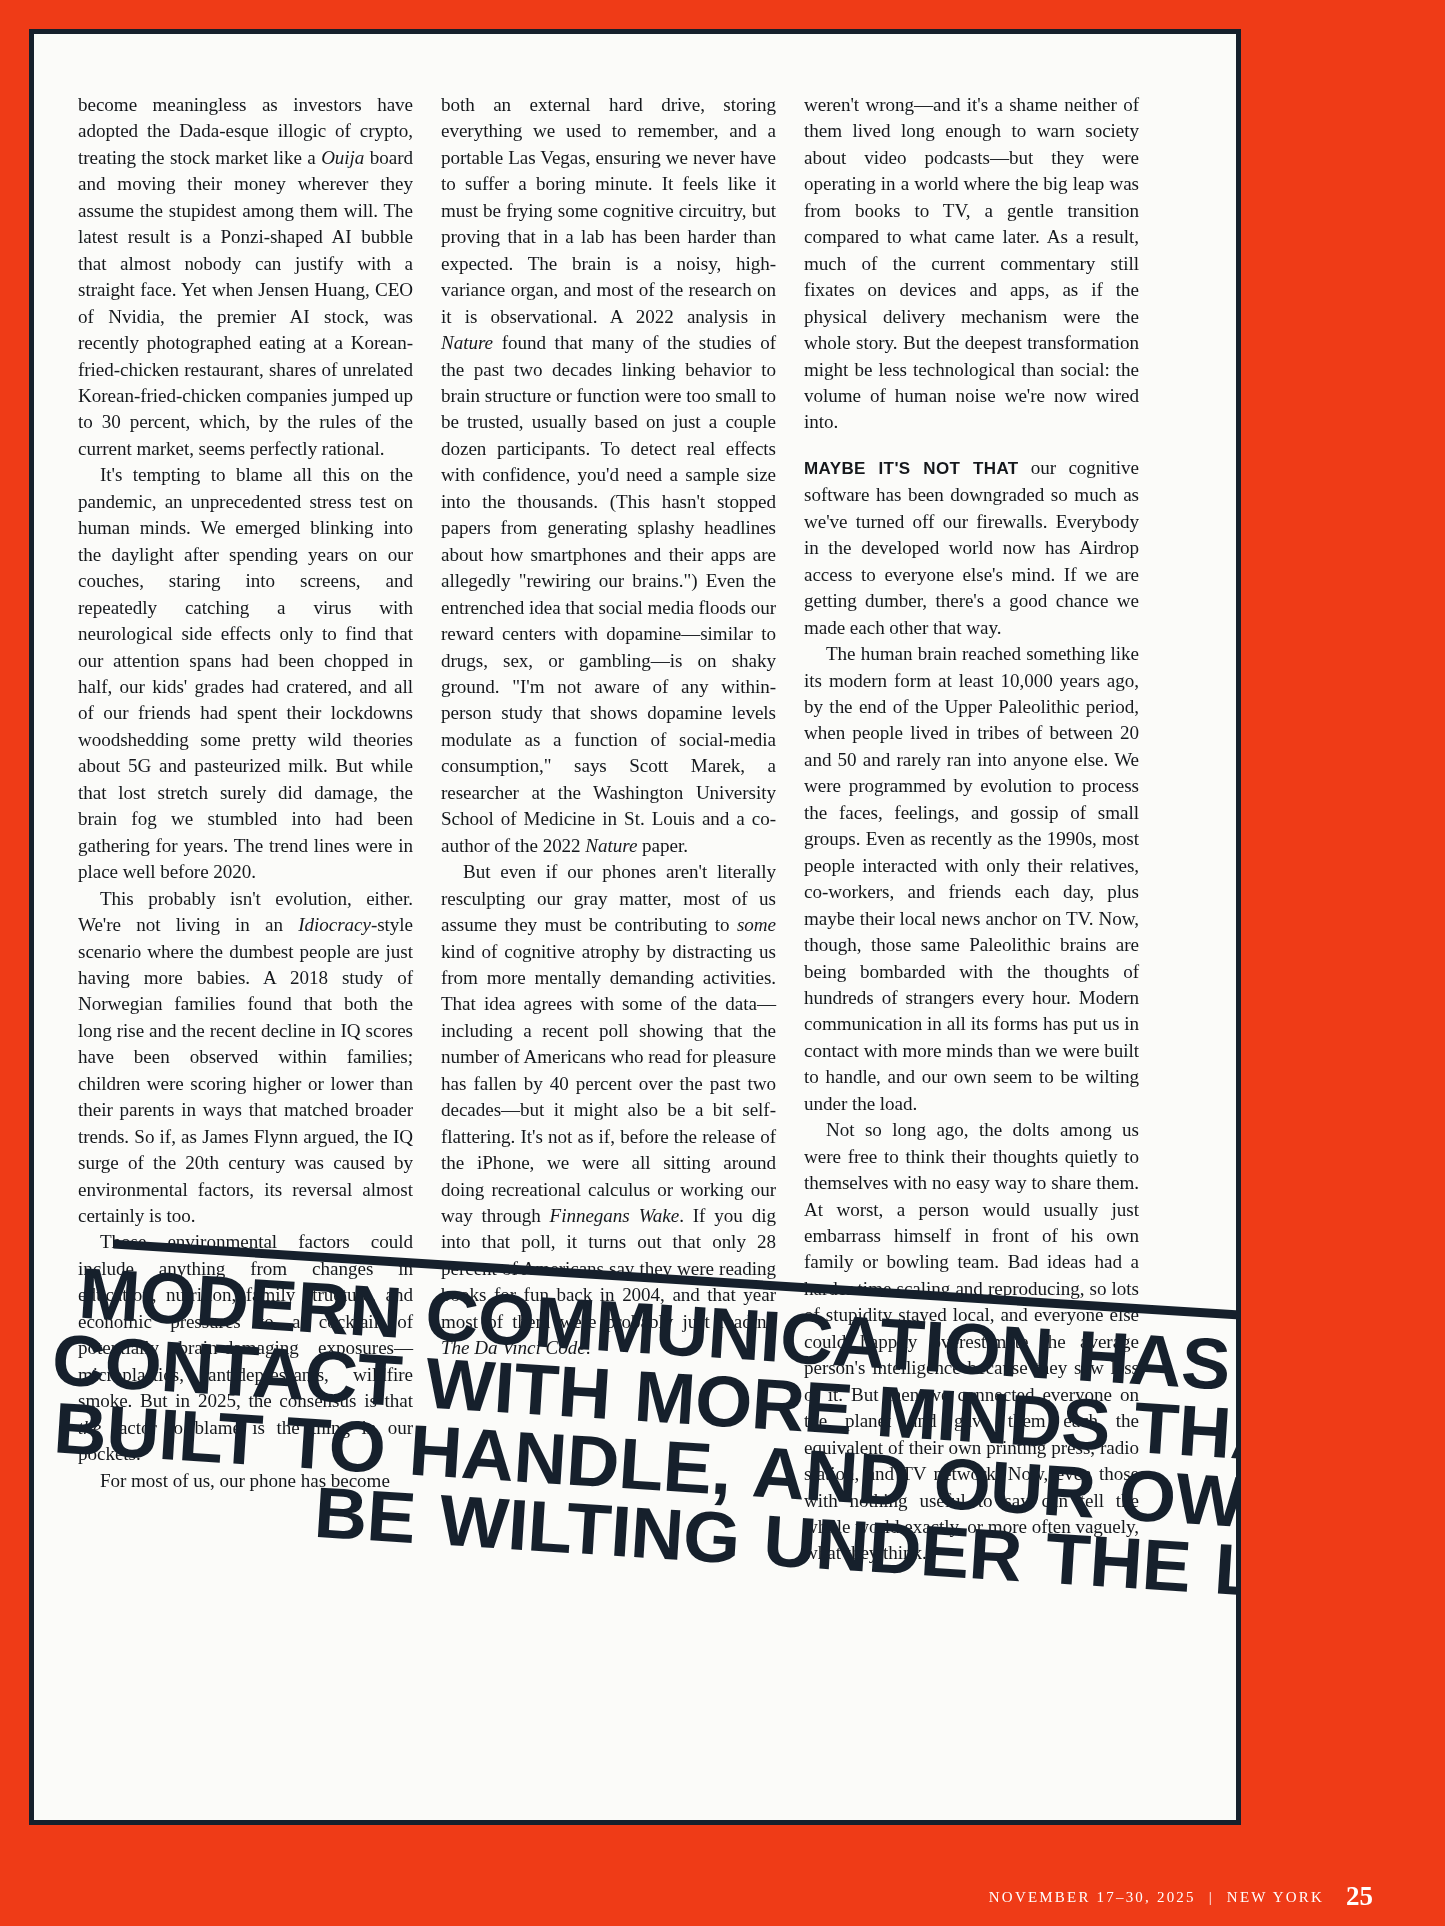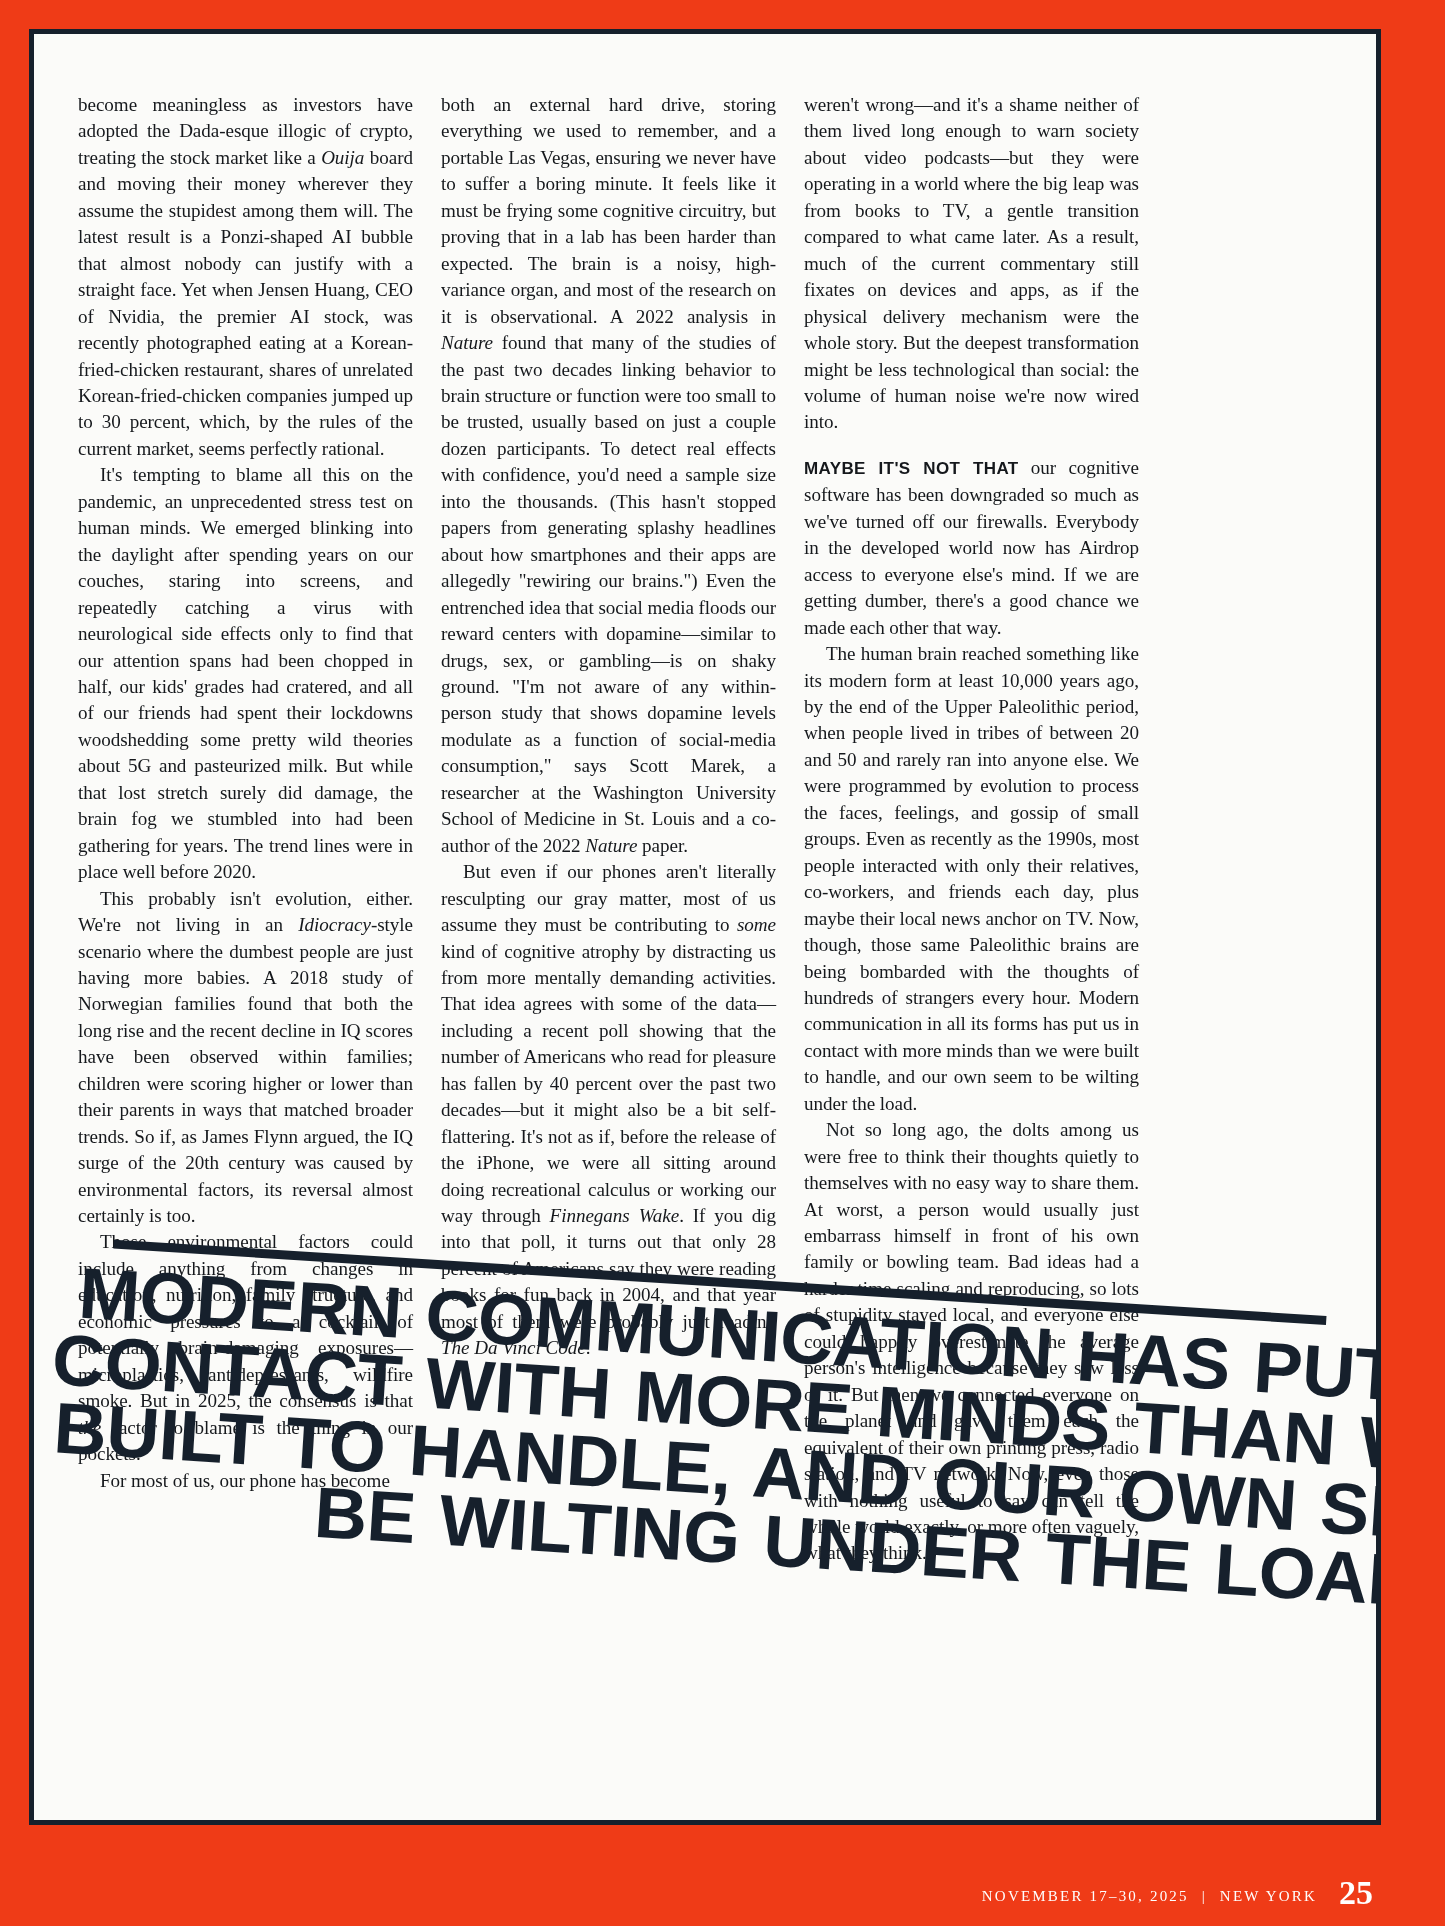--- a/index.html
+++ b/index.html
@@ -13,21 +13,21 @@
     height: 1926px;
     background: #ef3b17;
     overflow: hidden;
     font-family: "Liberation Serif", serif;
   }
   
   .paper {
     position: absolute;
     left: 29px;
     top: 29px;
-    width: 1352px;
+    width: 1212px;
     height: 1796px;
     background: #fbfbf9;
     border: 5px solid #16202c;
     box-sizing: border-box;
   }
   .paper-inner {
     position: absolute;
     inset: 0;
     overflow: hidden;
   }
@@ -122,21 +122,21 @@
     color: #ffffff;
     font-family: "Liberation Serif", serif;
     font-size: 15px;
     letter-spacing: 2.2px;
   }
   .footer .issue { font-variant: small-caps; text-align: center; }
   .footer .sep { margin: 0 7px; }
   .footer .brand { font-variant: small-caps; }
   .footer .pageno {
     font-family: "Liberation Serif", serif;
-    font-size: 34px;
+    font-size: 27px;
     font-weight: bold;
     letter-spacing: 0;
     margin-left: 16px;
     vertical-align: -3px;
   }
 </style>
 </head>
 <body>
 
 <div class="page">

